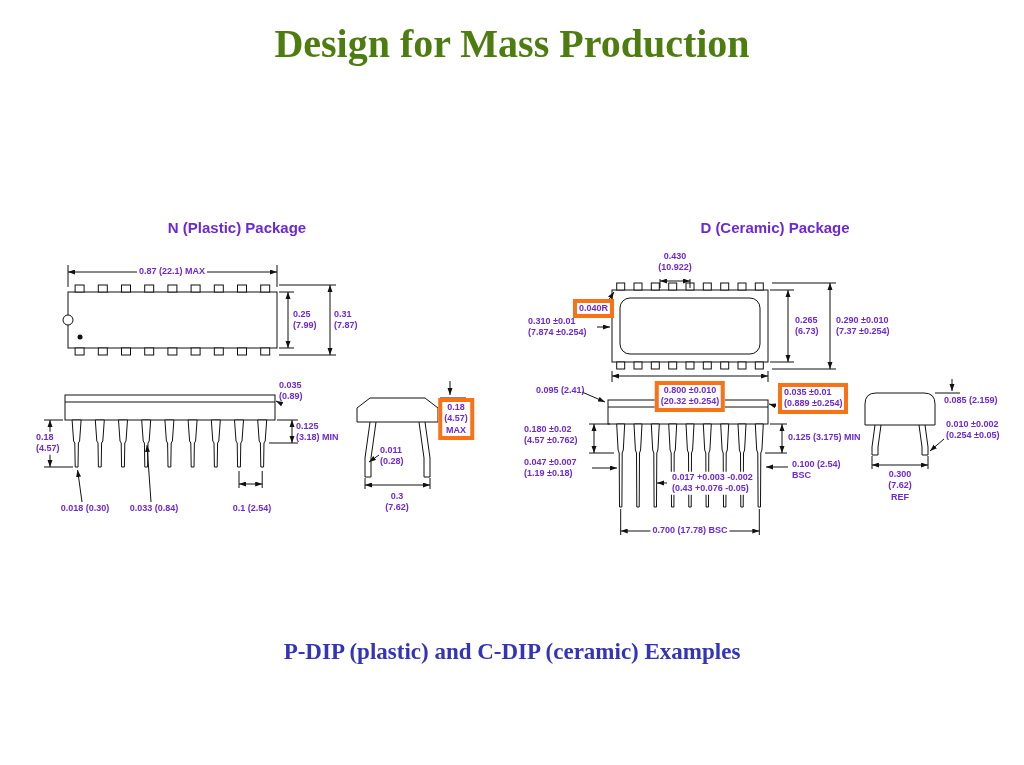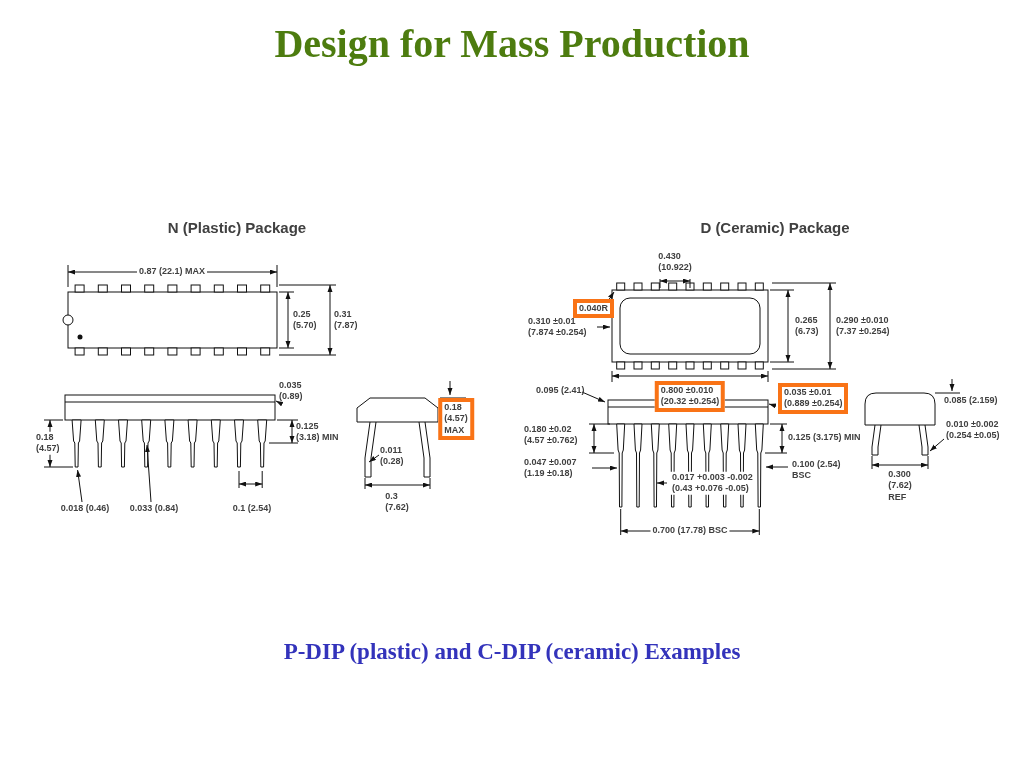--- a/index.html
+++ b/index.html
@@ -4,24 +4,24 @@
 <style>
   *{margin:0;padding:0;box-sizing:border-box}
   html,body{width:1024px;height:765px}
   body{position:relative;background:#fff;overflow:hidden;font-family:"Liberation Sans",sans-serif}
   .title{position:absolute;top:22px;left:0;width:100%;text-align:center;
          font:700 40px/1.1 "Liberation Serif",serif;color:#4d7c0f}
   .caption{position:absolute;top:638px;left:0;width:100%;text-align:center;
            font:700 23px/1.2 "Liberation Serif",serif}
   .diagram{position:absolute;left:30px;top:215px;width:990px;height:360px}
   .diagram svg{position:absolute;left:0;top:0}
-  .lbl{position:absolute;font:700 9px/1.25 "Liberation Sans",sans-serif;color:#404040;white-space:pre-line}
+  .lbl{position:absolute;font:700 9px/1.25 "Liberation Sans",sans-serif;color:#6d28d9;white-space:pre-line}
   .hd{font:700 15px/1.1 "Liberation Sans",sans-serif;transform:translateX(-50%);white-space:nowrap}
   .c{transform:translate(-50%,-50%);text-align:left}
-  .cx{transform:translateX(-50%);text-align:left}
+  .cx{transform:translateX(-50%);text-align:center}
   .vc{transform:translateY(-50%)}
   .r{}
   .bg{background:#fff;padding:0 2px}
   .box{border:4px solid #f97316;background:#fff;padding:0 2px}
 </style>
 </head>
 <body>
 
 <h1 class="title">Design for Mass Production</h1>
 
@@ -178,30 +178,30 @@
   <line x1="898" y1="241" x2="898" y2="254"></line>
   <line x1="842" y1="250" x2="898" y2="250" marker-start="url(#as)" marker-end="url(#ae)"></line>
 </g>
 </svg>
 
 <div class="lbl hd" style="left:207px;top:5px">N (Plastic) Package</div>
 <div class="lbl hd" style="left:745px;top:5px">D (Ceramic) Package</div>
 
 <div class="lbl c bg" style="left:142px;top:57px">0.87 (22.1) MAX</div>
 <div class="lbl vc" style="left:263px;top:105px">0.25
-(5.70)</div>
+(7.99)</div>
 <div class="lbl vc" style="left:304px;top:105px">0.31
 (7.87)</div>
 <div class="lbl vc bg" style="left:4px;top:228px">0.18
 (4.57)</div>
 <div class="lbl" style="left:249px;top:165px">0.035
 (0.89)</div>
 <div class="lbl vc" style="left:266px;top:217px">0.125
 (3.18) MIN</div>
-<div class="lbl cx" style="left:55px;top:288px">0.018 (0.46)</div>
+<div class="lbl cx" style="left:55px;top:288px">0.018 (0.30)</div>
 <div class="lbl cx" style="left:124px;top:288px">0.033 (0.84)</div>
 <div class="lbl cx" style="left:222px;top:288px">0.1 (2.54)</div>
 <div class="lbl box cx" style="left:426px;top:183px">0.18
 (4.57)
 MAX</div>
 <div class="lbl" style="left:350px;top:230px">0.011
 (0.28)</div>
 <div class="lbl cx" style="left:367px;top:276px">0.3
 (7.62)</div>
 

